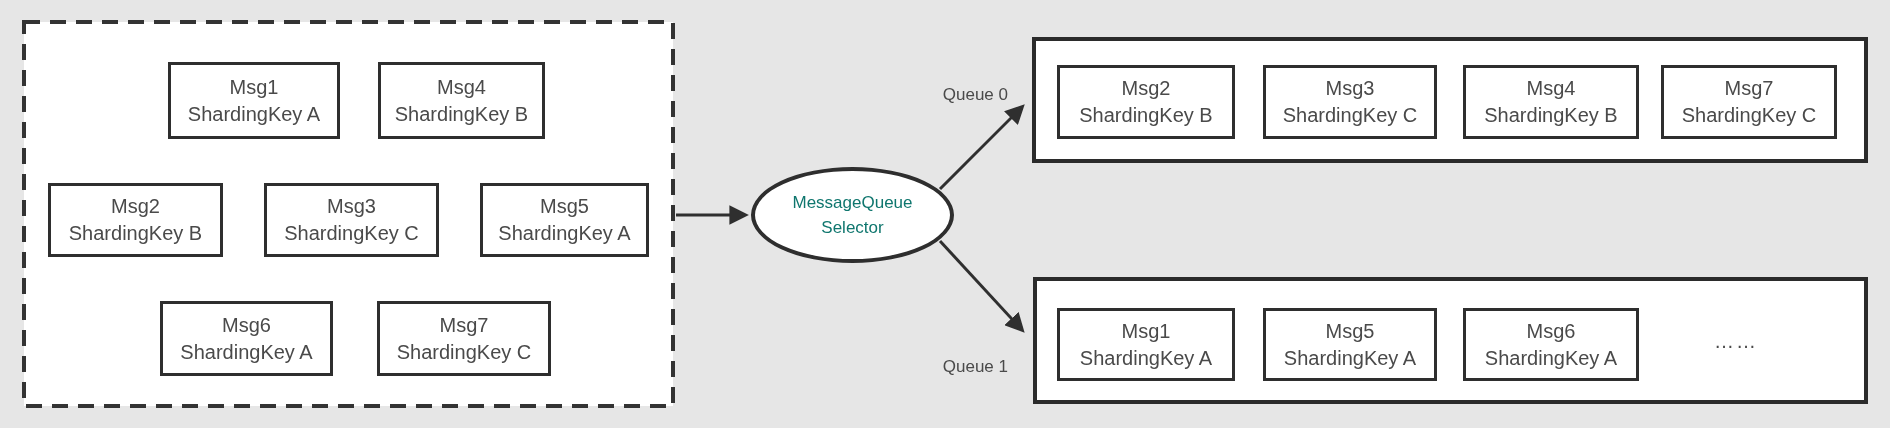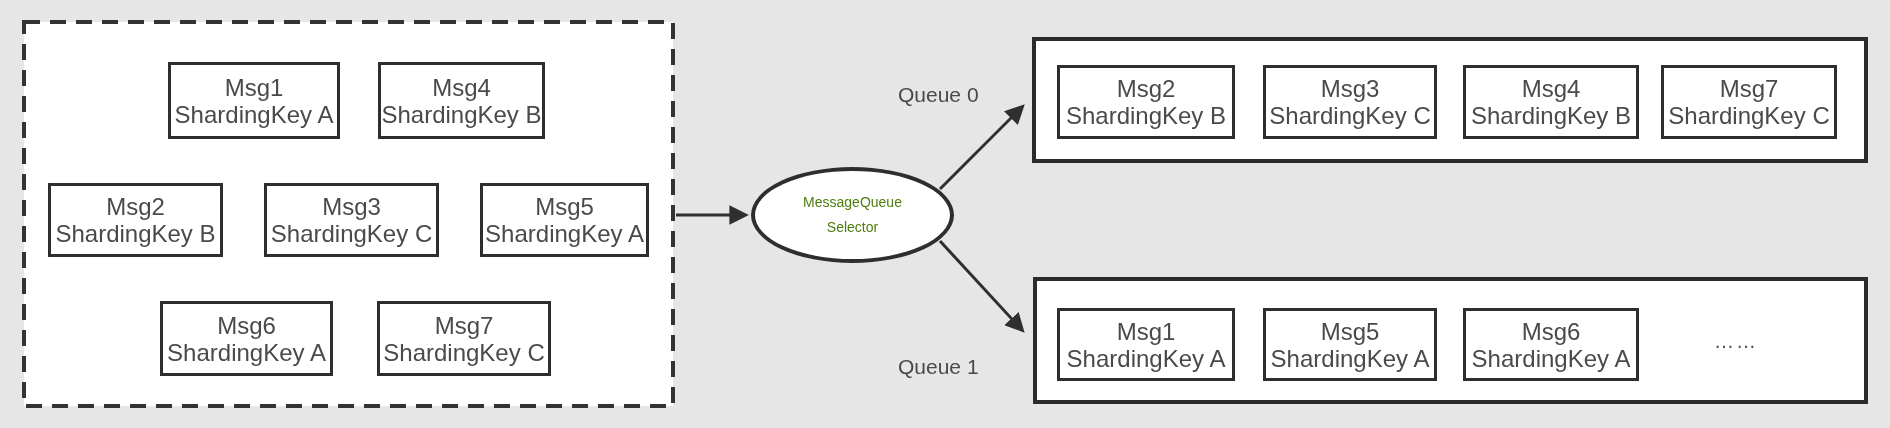--- a/index.html
+++ b/index.html
@@ -28,60 +28,60 @@
     border: 3px solid #2e2e2e;
     display: flex;
     flex-direction: column;
     align-items: center;
     justify-content: center;
     text-align: center;
     box-sizing: border-box;
   }
   .msg-box .msg-id,
   .msg-box .msg-key {
-    font-size: 24px;
+    font-size: 20px;
     line-height: 27px;
     color: #4a4a4a;
     white-space: nowrap;
   }
   .queue-box {
     position: absolute;
     z-index: 2;
     background: #ffffff;
     border: 4px solid #2b2b2b;
     box-sizing: border-box;
   }
   .queue-label {
     position: absolute;
     z-index: 2;
-    font-size: 21px;
+    font-size: 17px;
     line-height: 26px;
     color: #4a4a4a;
-    text-align: left;
+    text-align: right;
     white-space: nowrap;
   }
   .selector-ellipse {
     position: absolute;
     z-index: 2;
     left: 751px; top: 167px;
     width: 203px; height: 96px;
     background: #ffffff;
     border: 4px solid #2e2e2e;
     border-radius: 50%;
     box-sizing: border-box;
     display: flex;
     flex-direction: column;
     align-items: center;
     justify-content: center;
     text-align: center;
   }
   .selector-ellipse .sel-line {
-    font-size: 14px;
+    font-size: 17px;
     line-height: 25px;
-    color: #4d7c0f;
+    color: #0f766e;
     white-space: nowrap;
   }
   .queue-ellipsis {
     position: absolute;
     z-index: 3;
     font-size: 20px;
     letter-spacing: 2px;
     color: #4a4a4a;
     text-align: center;
   }

